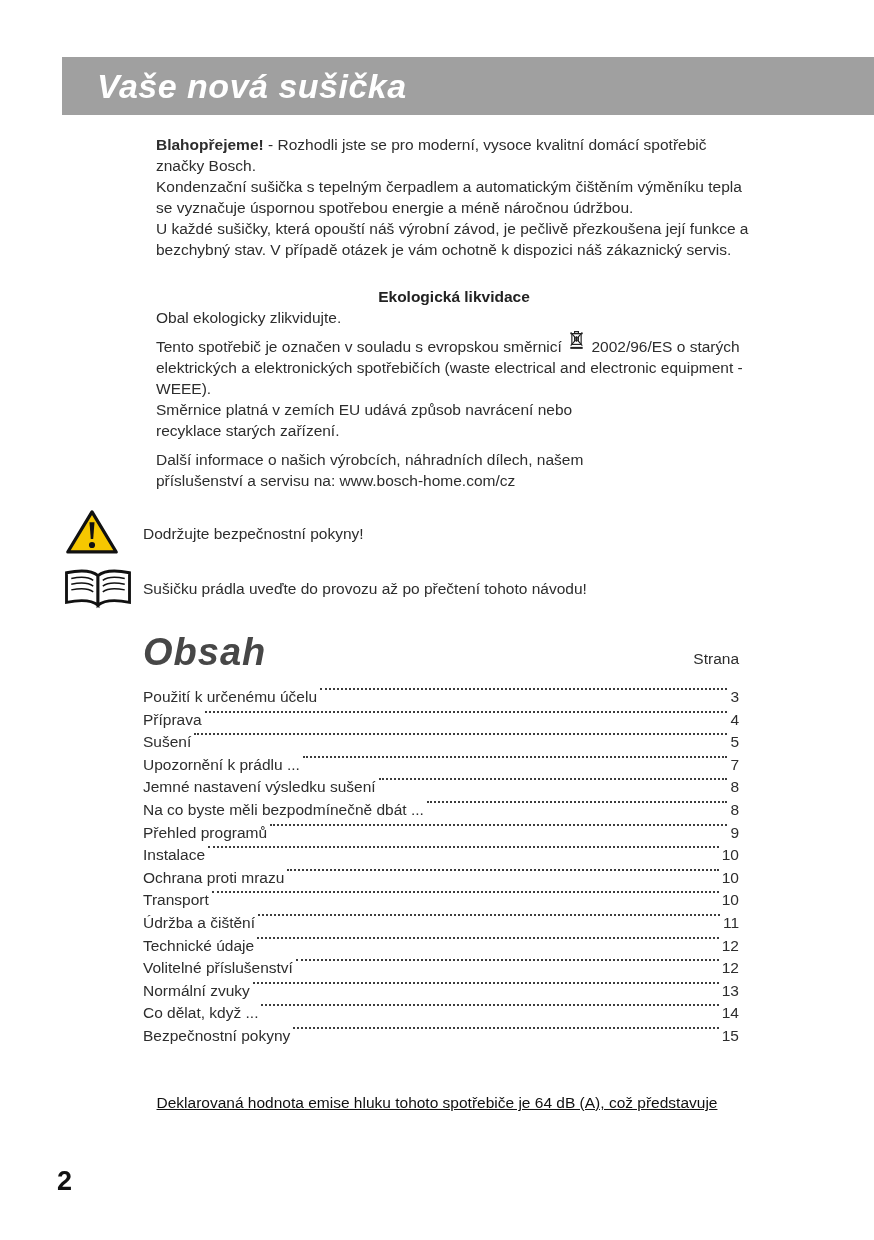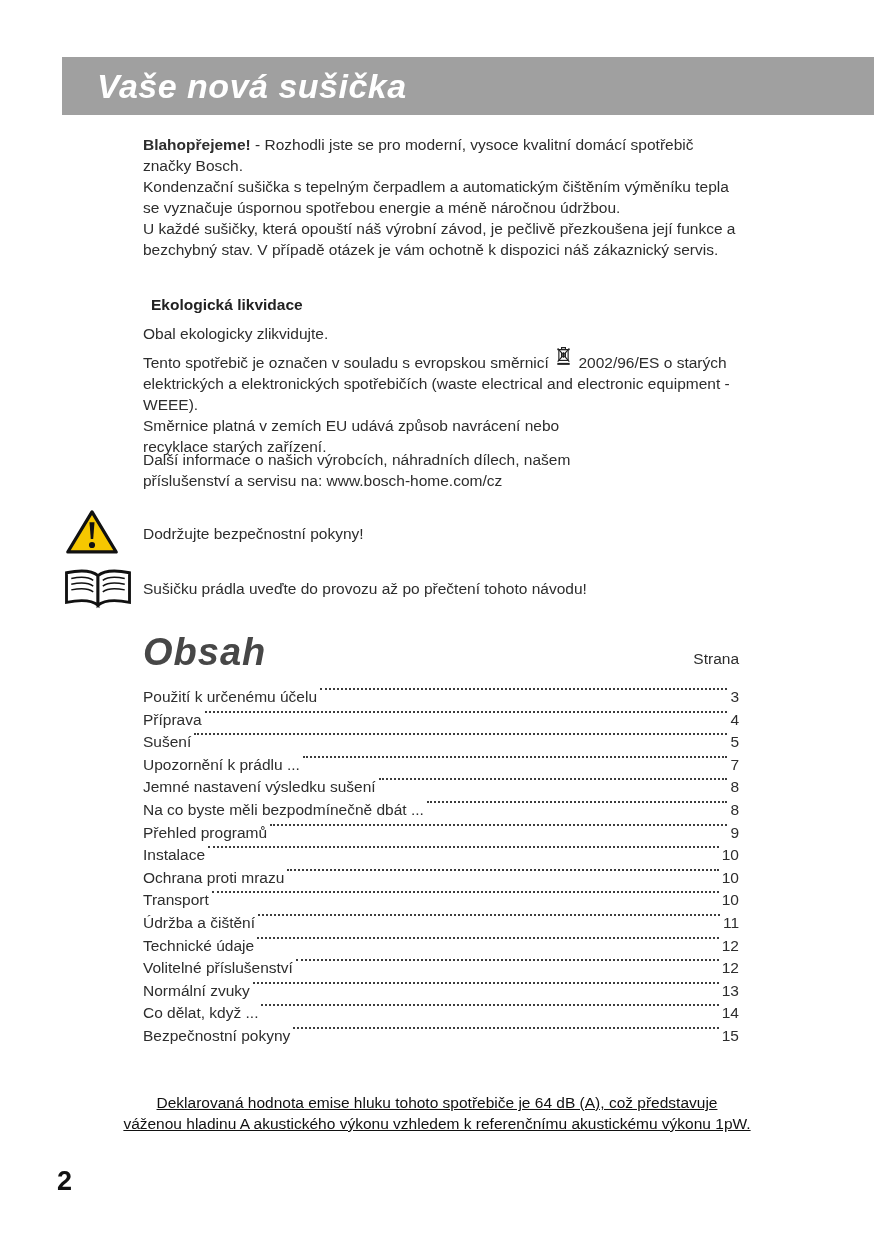--- a/index.html
+++ b/index.html
@@ -15,25 +15,25 @@
   .title-bar {
     position: absolute; left: 62px; top: 57px; width: 812px; height: 58px;
     background: #a0a0a0; display: flex; align-items: center;
   }
   .title-bar h1 {
     margin: 0; padding-left: 35px;
     font-size: 34px; font-style: italic; font-weight: bold;
     color: #ffffff; letter-spacing: 0.5px;
   }
 
-  .block { position: absolute; left: 143px; width: 596px; font-size: 15.5px; line-height: 21px; }
+  .block { position: absolute; left: 156px; width: 596px; font-size: 15.5px; line-height: 21px; }
   .block p { margin: 0; }
   #intro { top: 134px; }
   #ecology { top: 286px; }
-  #ecology h2 { margin: 8px; font-size: 15.5px; line-height: 21px; font-weight: bold; color: #222; }
+  #ecology h2 { margin: 0; font-size: 15.5px; line-height: 21px; font-weight: bold; color: #222; text-align: center; }
   .eco-line3 { max-width: 470px; }
   #info { top: 449px; }
   #info p { max-width: 505px; }
 
   
   .weee { display: inline-block; vertical-align: 2px; margin: 0 2px; line-height: 0; }
 
   
   .notice {
     position: absolute; left: 143px; width: 596px;
@@ -219,18 +219,17 @@
       </div>
     <div class="toc-row">
         <span class="toc-label">Bezpečnostní pokyny</span>
         <span class="toc-leader"></span>
         <span class="toc-page">15</span>
       </div>
   </nav>
 
   <div class="footer">
     <div class="decl-line">Deklarovaná hodnota emise hluku tohoto spotřebiče je 64 dB (A), což představuje</div>
-    <div class="decl-line">váženou hladinu A akustického výkonu vzhledem k referenčnímu akustickému výkonu 1pW.</div>
   </div>
 
   <div class="page-number">2</div>
 
 </div>
 
 </body></html>

